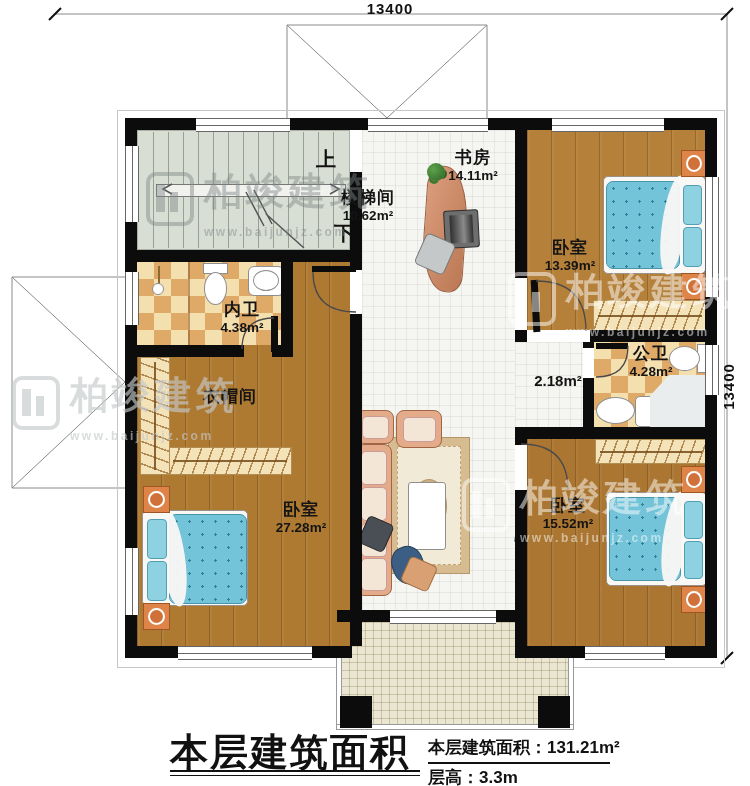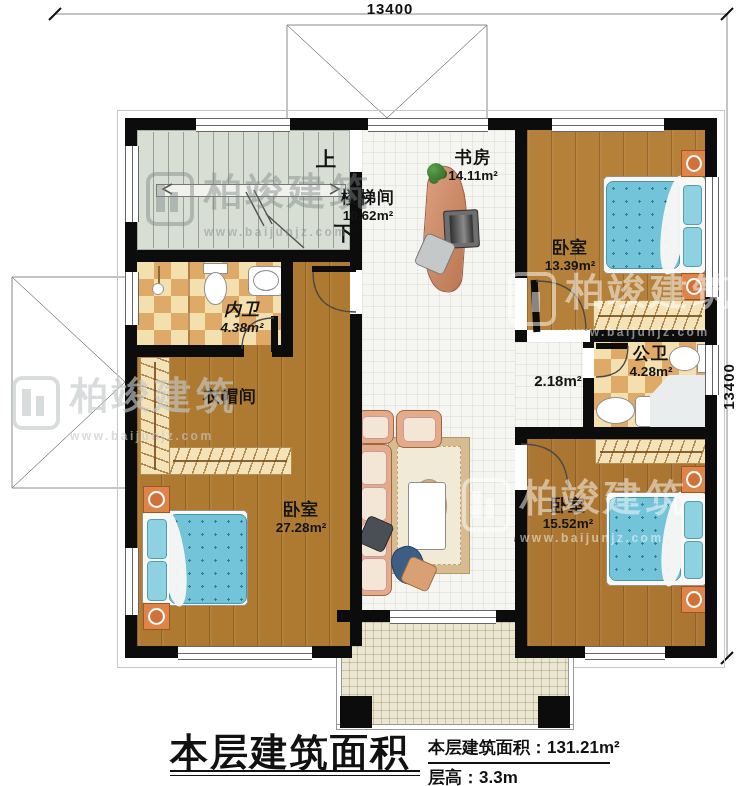--- a/index.html
+++ b/index.html
@@ -253,21 +253,21 @@
   <div class="stairlab" style="left:316px;top:146px;">上</div>
   <div class="stairlab" style="left:334px;top:220px;">下</div>
   <div class="rlabel" style="left:428px;top:148px;width:90px;">
     <span class="nm">书房</span>
     <span class="ar">14.11m²</span>
   </div>
   <div class="rlabel" style="left:535px;top:238px;width:70px;">
     <span class="nm">卧室</span>
     <span class="ar">13.39m²</span>
   </div>
-  <div class="rlabel" style="left:210px;top:300px;width:64px;font-style:italic;">
+  <div class="rlabel" style="left:210px;top:300px;width:64px;">
     <span class="nm">内卫</span>
     <span class="ar">4.38m²</span>
   </div>
   <div class="rlabel" style="left:190px;top:387px;width:80px;">
     <span class="nm">衣帽间</span>
   </div>
   <div class="rlabel" style="left:264px;top:500px;width:74px;">
     <span class="nm">卧室</span>
     <span class="ar">27.28m²</span>
   </div>

